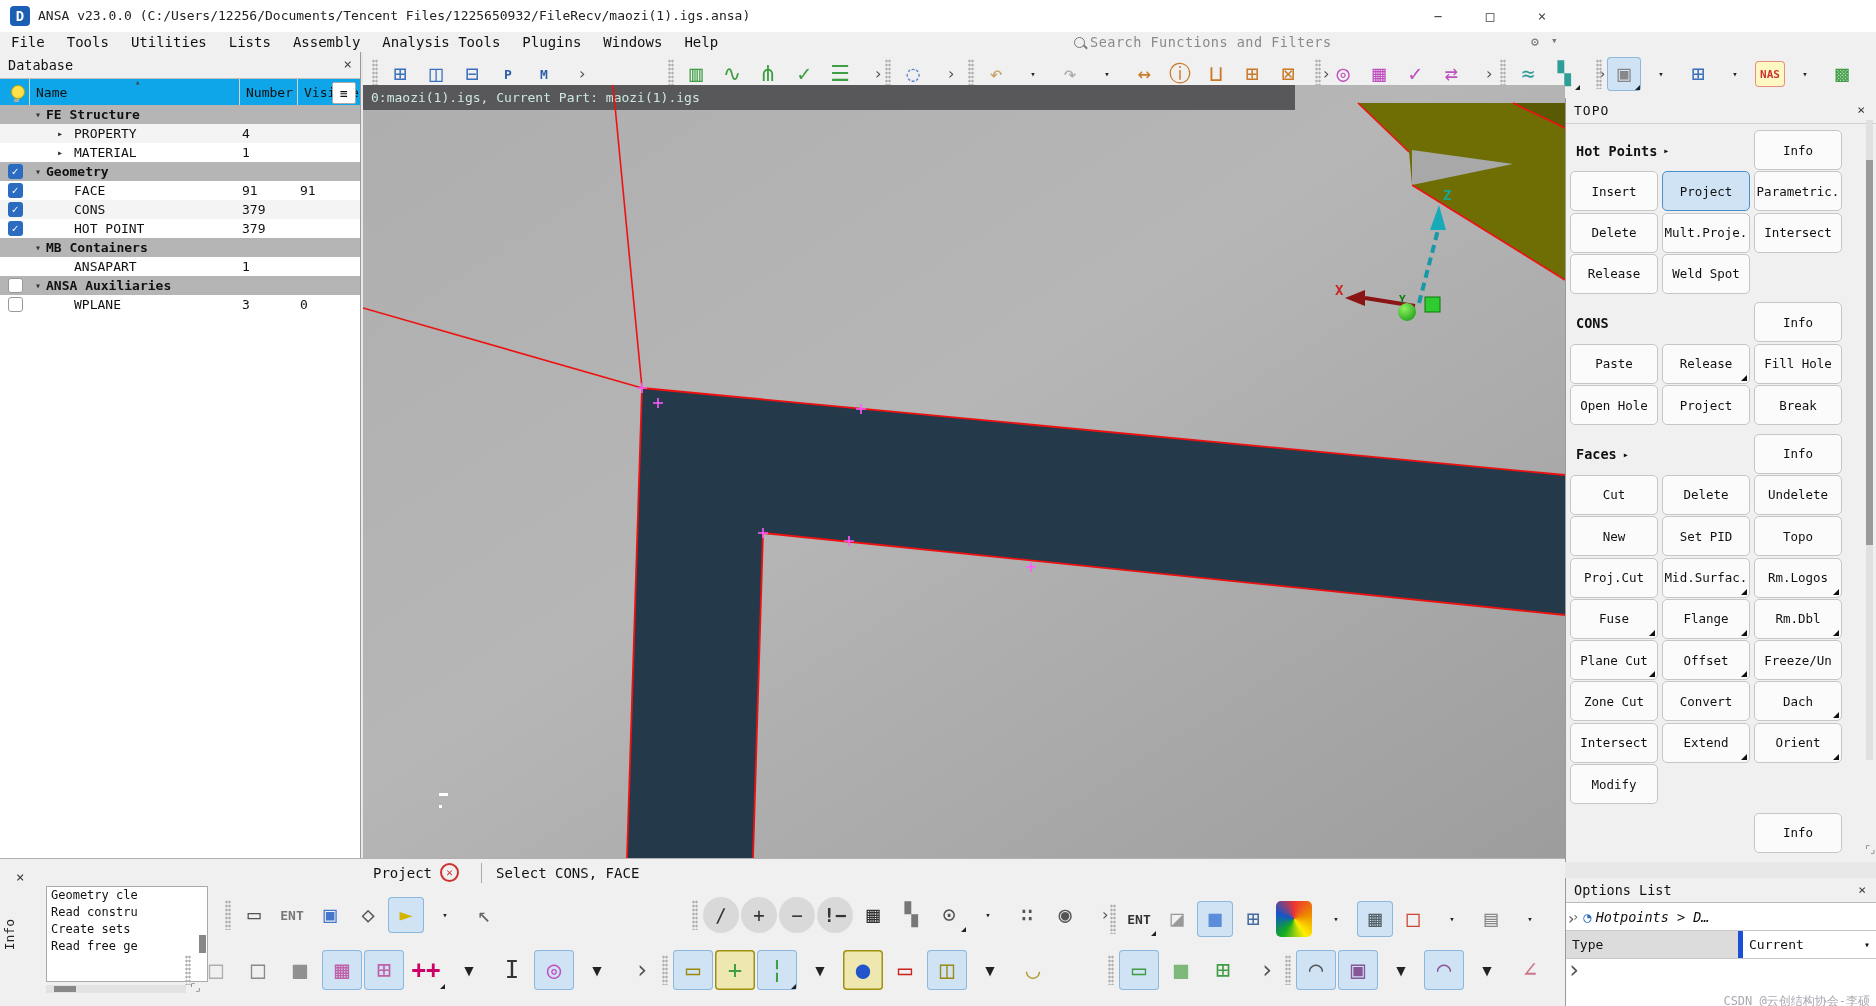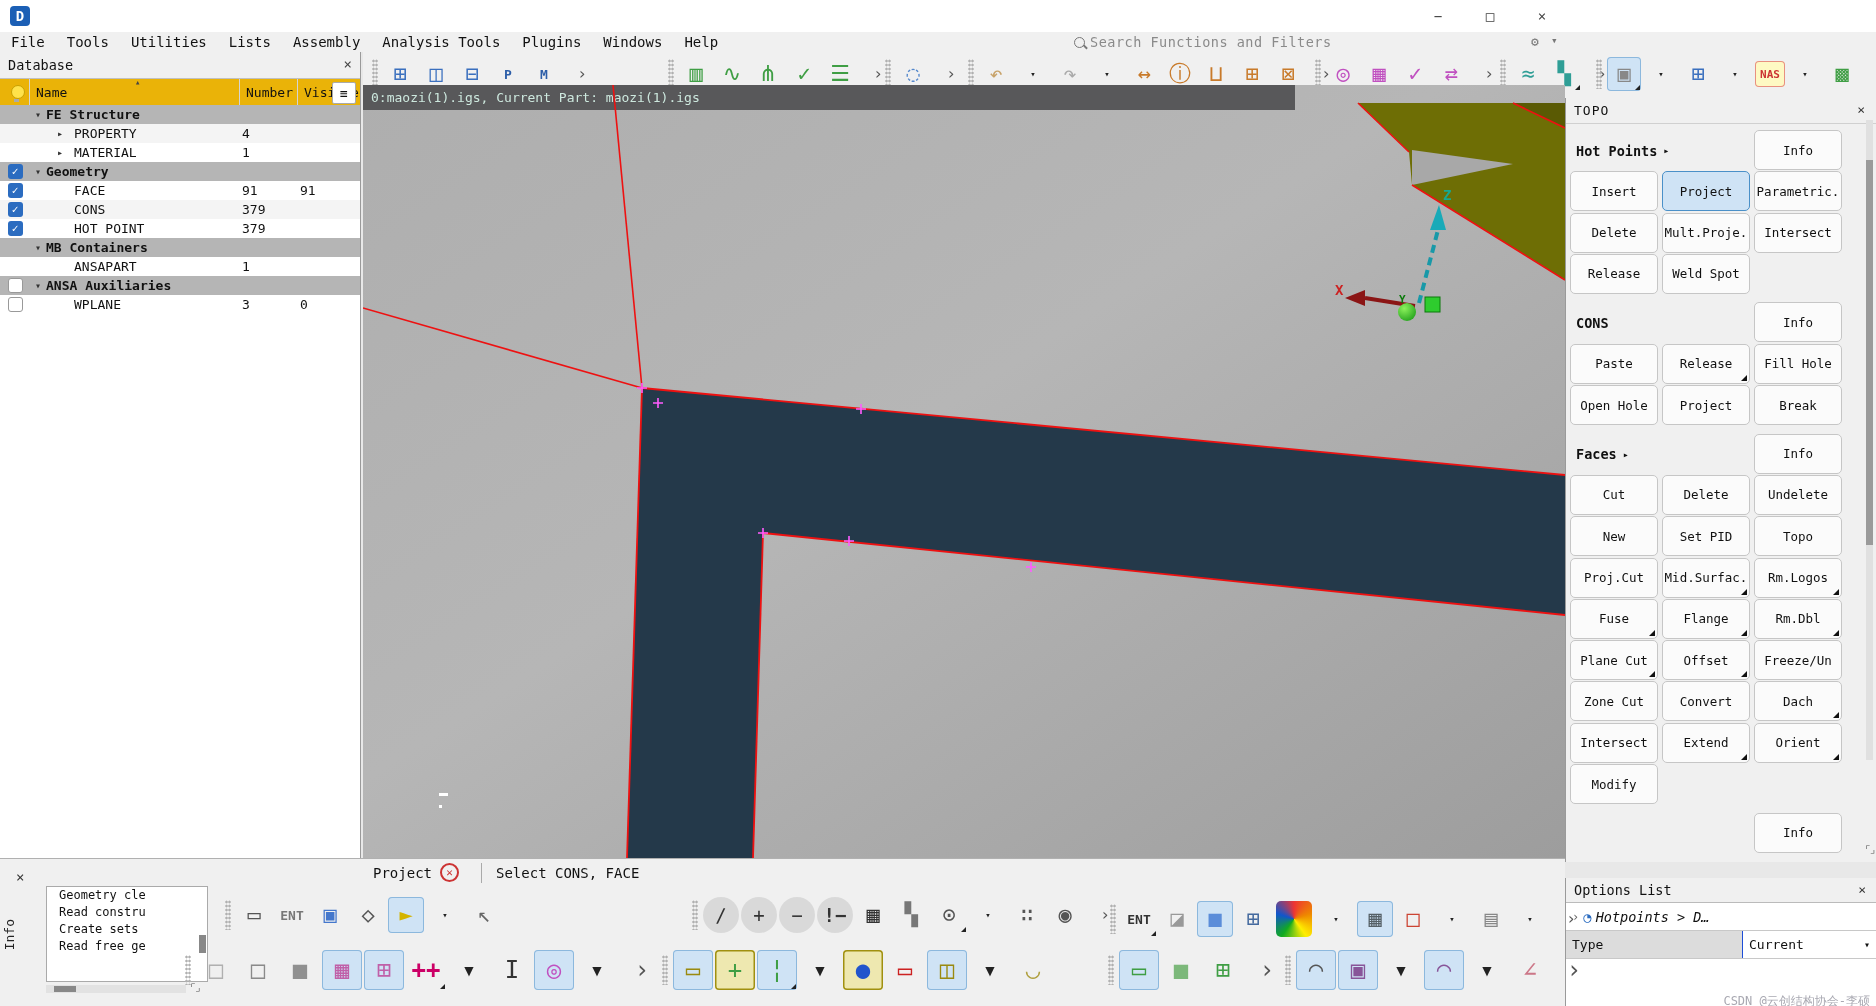--- a/index.html
+++ b/index.html
@@ -34,21 +34,21 @@
   .tbi.nasbox{font-size:11px;font-weight:bold;background:#fef9c3;box-shadow:inset 0 0 0 1px #e89080;width:30px;height:26px;border-radius:4px;}
   .tbi.rainbow{background:conic-gradient(#e33,#ee8800,#ffee00,#1a2,#15c,#e33);width:26px;height:26px;border-radius:5px;margin:4px;}
   .dd::after{content:"";position:absolute;right:1px;bottom:1px;border-left:5px solid transparent;border-bottom:5px solid #222;}
   .dropchev{font-size:9px;color:#222;margin:0 2px;}
   .morechev{font-size:16px;color:#555;margin:0 3px;}
   
   #dbpanel{left:0;top:52px;width:360px;height:806px;background:#ffffff;border-right:1px solid #9a9a9a;}
   #dbtitle{left:0;top:0;width:360px;height:27px;background:#f0f0f0;border-bottom:1px solid #c0c0c0;
            display:flex;align-items:center;padding-left:8px;box-sizing:border-box;font-size:13.5px;}
   #dbclose{position:absolute;right:8px;top:4px;color:#444;font-size:14px;}
-  #dbhead{left:0;top:27px;width:360px;height:26px;background:#eab308;border-bottom:1px solid #c8c8c8;display:flex;align-items:center;}
+  #dbhead{left:0;top:27px;width:360px;height:26px;background:#0ea5e9;border-bottom:1px solid #c8c8c8;display:flex;align-items:center;}
   .hcol{border-right:1px solid #d4d4d4;height:100%;display:flex;align-items:center;padding-left:6px;box-sizing:border-box;position:relative;}
   .bulb{width:12px;height:12px;border-radius:50%;background:#ffe24a;border:1px solid #c8a000;position:relative;margin:auto;}
   .bulb::after{content:"";position:absolute;left:2.5px;bottom:-4px;width:5px;height:3px;background:#aaa;}
   .sort{position:absolute;top:-2px;left:105px;font-size:9px;color:#444;}
   #dbrows{left:0;top:53px;width:360px;}
   .trow{display:flex;align-items:center;height:19px;font-size:13px;}
   .trow.group{background:#b5b5b5;font-weight:bold;}
   .trow.c-odd{background:#f4f4f4;}
   .cbcol{width:30px;display:flex;justify-content:center;flex:none;}
   .cb{width:15px;height:15px;border-radius:3px;box-sizing:border-box;display:flex;align-items:center;justify-content:center;font-size:11px;}
@@ -77,52 +77,53 @@
   .gap{grid-column:1/4;height:6px;}
   #toposcroll{position:absolute;right:3px;top:22px;width:7px;height:640px;background:#e0e0e0;}
   #topothumb{position:absolute;left:0;top:40px;width:7px;height:385px;background:#9a9a9a;}
   #topoexpand{position:absolute;right:2px;bottom:6px;font-size:11px;color:#555;letter-spacing:-2px;}
   
   #optpanel{left:1565px;top:862px;width:311px;height:144px;background:#fff;border-left:1px solid #9a9a9a;box-sizing:border-box;margin-top:16px;}
   #opttitle{left:0;top:0;width:100%;height:25px;background:#f0f0f0;border-bottom:1px solid #bbb;display:flex;align-items:center;
             padding-left:8px;box-sizing:border-box;font-size:13.5px;}
   #optclose{position:absolute;right:10px;top:4px;font-size:13px;color:#333;}
   .optrow{position:absolute;left:0;width:100%;height:28px;display:flex;border-bottom:1px solid #c8c8c8;box-sizing:border-box;}
-  .optcell1{width:177px;border-right:1px solid #1d4ed8;display:flex;align-items:center;padding-left:6px;box-sizing:border-box;}
+  .optcell1{width:177px;border-right:5px solid #1d4ed8;display:flex;align-items:center;padding-left:6px;box-sizing:border-box;}
   .optcell2{flex:1;display:flex;align-items:center;padding:0 6px;position:relative;}
   .clockico{color:#2b6cc0;font-size:14px;margin:0 4px;}
   .crumb{font-style:italic;font-size:13.5px;white-space:nowrap;}
   #watermark{position:absolute;right:6px;bottom:12px;color:#a9a9b2;font-size:12px;white-space:nowrap;}
   #corner-tri{position:absolute;right:5px;bottom:0px;width:0;height:0;border-left:8px solid transparent;
               border-right:8px solid transparent;border-top:11px solid #7a1515;}
   
   #bottom{left:0;top:858px;width:1565px;height:148px;background:#f0f0f0;border-top:1px solid #b0b0b0;box-sizing:border-box;}
   #statusbar{position:absolute;left:363px;top:0;width:1202px;height:27px;display:flex;align-items:center;font-size:14px;}
   .circx{width:15px;height:15px;border:2px solid #cc3333;border-radius:50%;color:#cc3333;font-size:11px;display:flex;
          align-items:center;justify-content:center;margin:0 8px;}
   .statdiv{width:1px;height:20px;background:#aaa;margin:0 14px;}
   #infoclose{position:absolute;left:16px;top:10px;font-size:14px;color:#333;}
   #infotab{position:absolute;left:2px;top:60px;writing-mode:vertical-rl;transform:rotate(180deg);font-size:13px;color:#222;}
   #infobox{position:absolute;left:46px;top:27px;width:160px;height:94px;background:#fff;border:1px solid #aaa;overflow:hidden;}
-  .infoline{font-size:12px;height:17px;line-height:17px;padding-left:12px;white-space:nowrap;}
+  .infoline{font-size:12px;height:17px;line-height:17px;padding-left:4px;white-space:nowrap;}
   #ivthumb{position:absolute;right:1px;top:48px;width:7px;height:18px;background:#888;}
   #ihscroll{position:absolute;left:46px;top:126px;width:140px;height:8px;background:#e2e2e2;}
   #ihthumb{position:absolute;left:8px;top:1px;width:22px;height:6px;background:#888;}
   #infoexpand{position:absolute;left:190px;top:122px;font-size:11px;color:#555;letter-spacing:-2px;}
   .brow{position:absolute;left:0;width:1565px;height:46px;}
   .brow .tbi{width:36px;height:36px;}
   #row2 .tbi{width:40px;height:40px;font-size:24px;}
   .khaki{background:#eee8b0;box-shadow:inset 0 0 0 1.5px #a09010;border-radius:4px;}
   .greenbx{background:#dff0d8;box-shadow:inset 0 0 0 1.5px #3f9e44;border-radius:4px;}
 </style>
 </head>
 <body>
 
 <div class="abs" id="titlebar">
   <div class="abs" id="applogo">D</div>
+  <div class="abs" id="apptitle">ANSA v23.0.0 (C:/Users/12256/Documents/Tencent Files/1225650932/FileRecv/maozi(1).igs.ansa)</div>
   <div class="abs wbtn" style="left:1415px">−</div>
   <div class="abs wbtn" style="left:1467px">□</div>
   <div class="abs wbtn" style="left:1519px">×</div>
 </div>
 
 <div class="abs" id="menubar">
     <span style="display:flex">
       <span class="menu-item">File</span>
       <span class="menu-item">Tools</span>
       <span class="menu-item">Utilities</span>

